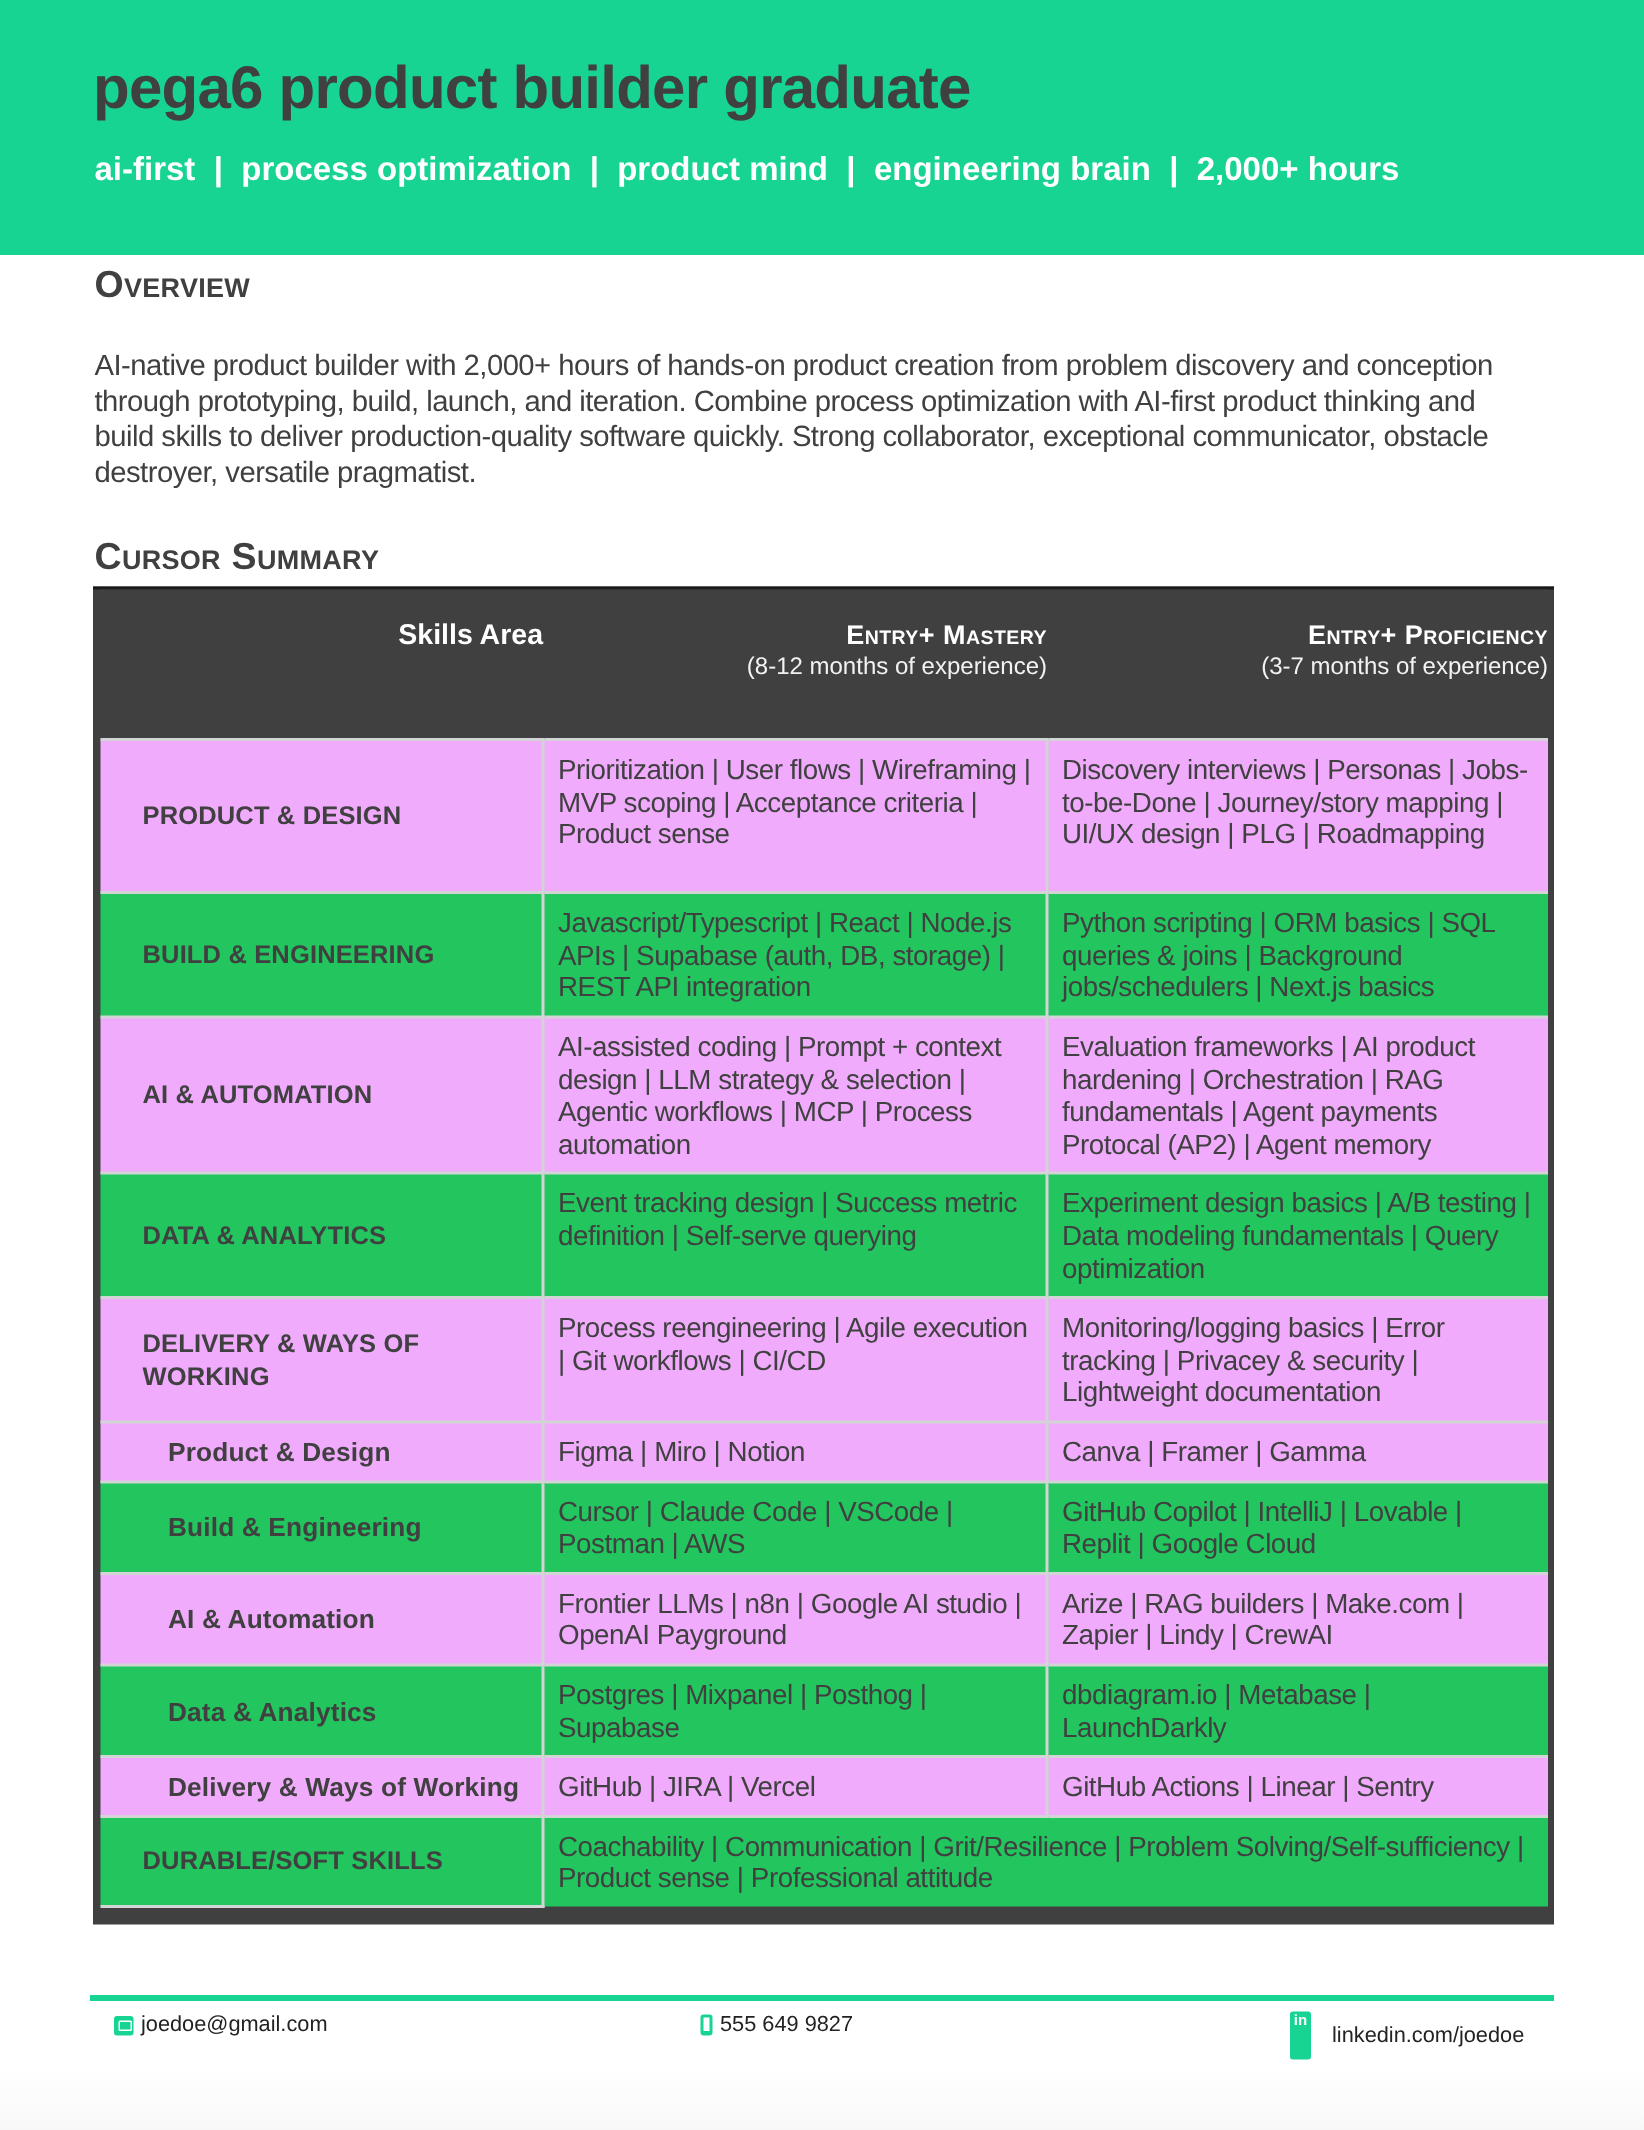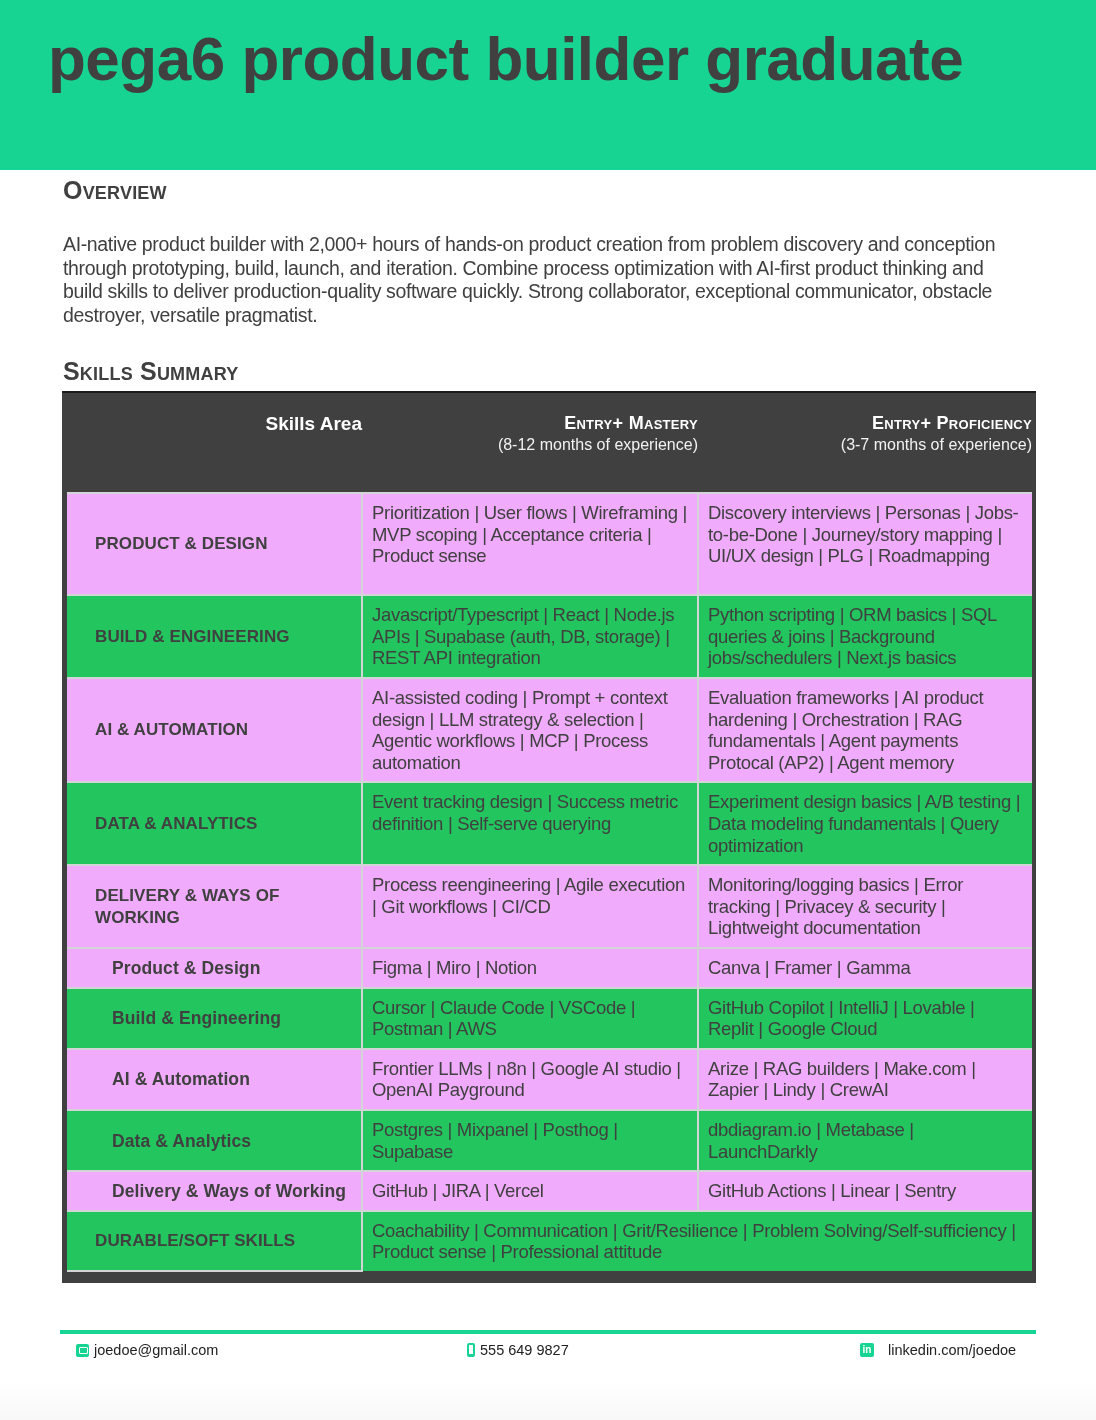--- a/index.html
+++ b/index.html
@@ -9,22 +9,22 @@
       color: #404040;
       position: relative;
       overflow: hidden;
       background: linear-gradient(to bottom, #ffffff 0px, #ffffff 1380px, #f8f8f8 1420px);
     }
     .banner {
       position: absolute; left: 0; top: 0; width: 1096px; height: 170px;
       background: #17d493;
     }
     .banner .title {
-      position: absolute; left: 48px; top: 22px;
-      font-size: 62px; font-weight: bold; color: #404040;
+      position: absolute; left: 62px; top: 22px;
+      font-size: 40px; font-weight: bold; color: #404040;
       letter-spacing: -0.5px; line-height: 74px;
       white-space: nowrap;
     }
     .banner .tagline {
       position: absolute; left: 63px; top: 98px;
       font-size: 22px; font-weight: bold; color: #ffffff;
       line-height: 30px; white-space: nowrap;
     }
     .section-heading {
       position: absolute; left: 63px;
@@ -93,36 +93,37 @@
       content: ""; position: absolute; left: 3px; top: 3px; width: 7px; height: 5px;
       border: 1.5px solid #ffffff; border-radius: 1px;
     }
     .ico-phone {
       width: 8px; height: 14px; background: #17d493; border-radius: 2px; position: relative;
     }
     .ico-phone::after {
       content: ""; position: absolute; left: 2px; top: 2px; width: 4px; height: 9px; background: #ffffff;
     }
     .ico-linkedin {
-      width: 14px; height: 14px; background: #17d493; border-radius: 2px;
+      width: 14px; height: 32px; background: #17d493; border-radius: 2px;
       color: #ffffff; font-size: 10px; font-weight: bold; line-height: 14px; text-align: center;
       margin-right: 14px !important;
     }
   </style>
 </head>
 <body>
 
 <div class="banner">
   <div class="title">pega6 product builder graduate</div>
+  <div class="tagline" style="white-space: pre;">ai-first  |  process optimization  |  product mind  |  engineering brain  |  2,000+ hours</div>
 </div>
 
 <div class="section-heading" style="top: 174px;">Overview</div>
 <p class="overview-text">AI-native product builder with 2,000+ hours of hands-on product creation from problem discovery and conception through prototyping, build, launch, and iteration. Combine process optimization with AI-first product thinking and build skills to deliver production-quality software quickly. Strong collaborator, exceptional communicator, obstacle destroyer, versatile pragmatist.</p>
 
-<div class="section-heading" style="top: 355px;">Skills Summary</div>
+<div class="section-heading" style="top: 355px;">Cursor Summary</div>
 
 <div class="table-wrap">
   <table class="skills">
     <colgroup>
         <col class="c1">
         <col class="c2">
         <col class="c3">
       </colgroup>
     <thead>
       <tr>

